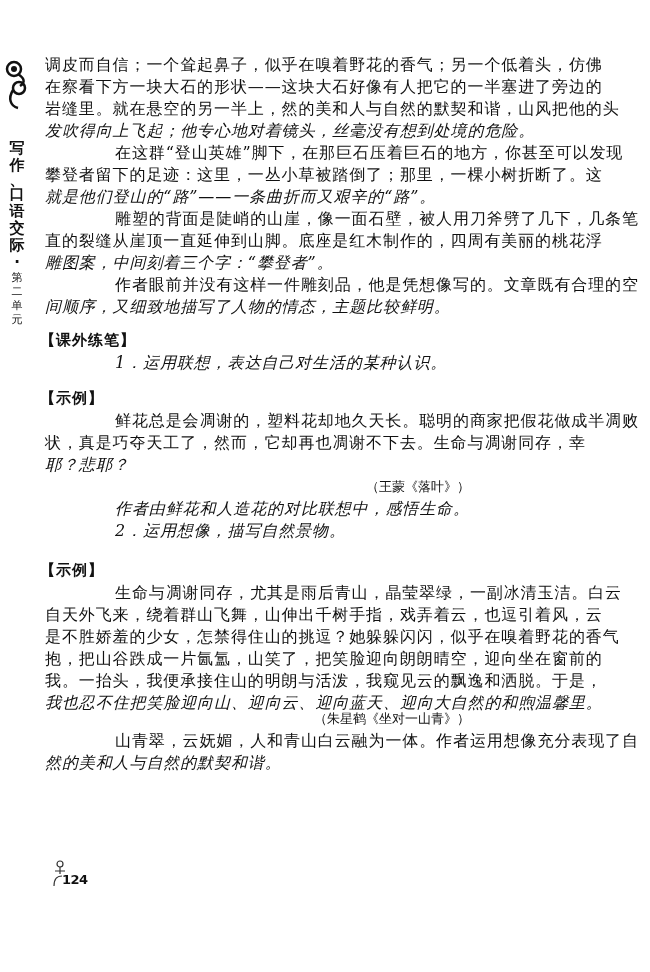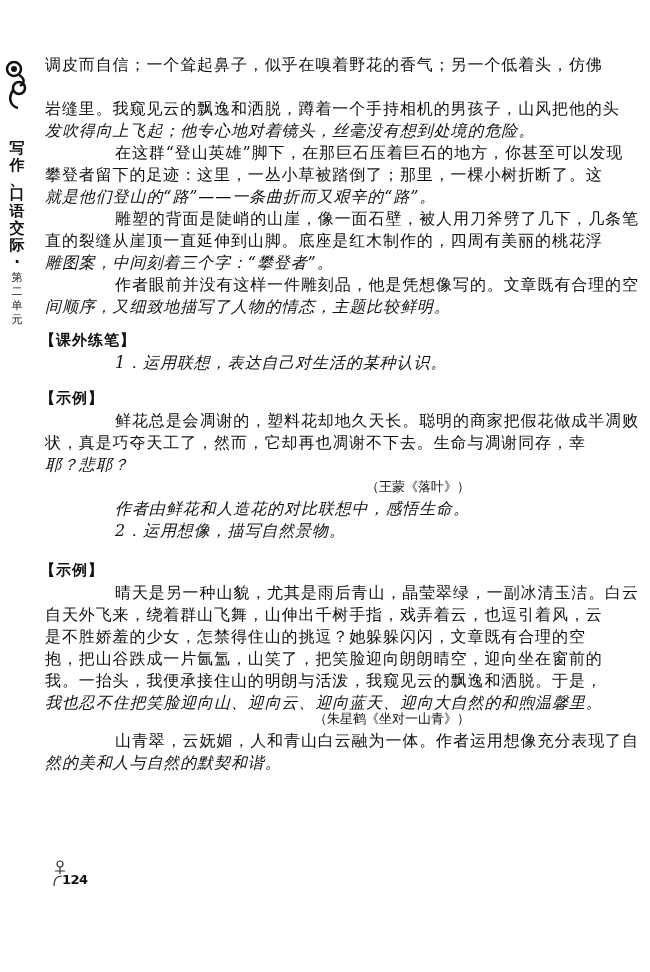--- a/index.html
+++ b/index.html
@@ -45,21 +45,22 @@
     <span>交</span>
     <span>际</span>
     <span>·</span>
     <span class="small">第</span>
     <span class="small">二</span>
     <span class="small">单</span>
     <span class="small">元</span>
   </div>
 
   <div class="line" style="top:54px">调皮而自信；一个耸起鼻子，似乎在嗅着野花的香气；另一个低着头，仿佛</div>
-  <div class="line" style="top:98px">岩缝里。我窥见云的飘逸和洒脱，蹲着一个手持相机的男孩子，山风把他的头</div>
+  <div class="line" style="top:76px">在察看下方一块大石的形状——这块大石好像有人把它的一半塞进了旁边的</div>
+  <div class="line" style="top:98px">岩缝里。就在悬空的另一半上，然的美和人与自然的默契和谐，山风把他的头</div>
   <div class="line last" style="top:120px">发吹得向上飞起；他专心地对着镜头，丝毫没有想到处境的危险。</div>
 
   <div class="line indent" style="top:142px">在这群“登山英雄”脚下，在那巨石压着巨石的地方，你甚至可以发现</div>
   <div class="line" style="top:164px">攀登者留下的足迹：这里，一丛小草被踏倒了；那里，一棵小树折断了。这</div>
   <div class="line indent" style="top:208px">雕塑的背面是陡峭的山崖，像一面石壁，被人用刀斧劈了几下，几条笔</div>
 
   <div class="line last" style="top:186px">就是他们登山的“路”——一条曲折而又艰辛的“路”。</div>
   <div class="line" style="top:230px">直的裂缝从崖顶一直延伸到山脚。底座是红木制作的，四周有美丽的桃花浮</div>
   <div class="line last" style="top:252px">雕图案，中间刻着三个字：“攀登者”。</div>
 
@@ -71,23 +72,23 @@
 
   <div class="heading" style="top:388px">【示例】</div>
   <div class="line indent" style="top:410px">鲜花总是会凋谢的，塑料花却地久天长。聪明的商家把假花做成半凋败</div>
   <div class="line" style="top:432px">状，真是巧夺天工了，然而，它却再也凋谢不下去。生命与凋谢同存，幸</div>
   <div class="line last" style="top:454px">耶？悲耶？</div>
   <div class="cite" style="top:478px">（王蒙《落叶》）</div>
   <div class="line indent last" style="top:498px">作者由鲜花和人造花的对比联想中，感悟生命。</div>
   <div class="line indent last" style="top:520px">2．运用想像，描写自然景物。</div>
 
   <div class="heading" style="top:560px">【示例】</div>
-  <div class="line indent" style="top:582px">晴天是另一种山貌，尤其是雨后青山，晶莹翠绿，一副冰清玉洁。白云</div>
+  <div class="line indent" style="top:582px">生命与凋谢同存，尤其是雨后青山，晶莹翠绿，一副冰清玉洁。白云</div>
   <div class="line" style="top:604px">自天外飞来，绕着群山飞舞，山伸出千树手指，戏弄着云，也逗引着风，云</div>
-  <div class="line" style="top:626px">是不胜娇羞的少女，怎禁得住山的挑逗？她躲躲闪闪，文章既有合理的空</div>
+  <div class="line" style="top:626px">是不胜娇羞的少女，怎禁得住山的挑逗？她躲躲闪闪，似乎在嗅着野花的香气</div>
   <div class="line" style="top:648px">抱，把山谷跌成一片氤氲，山笑了，把笑脸迎向朗朗晴空，迎向坐在窗前的</div>
   <div class="line" style="top:670px">我。一抬头，我便承接住山的明朗与活泼，我窥见云的飘逸和洒脱。于是，</div>
   <div class="line last" style="top:692px">我也忍不住把笑脸迎向山、迎向云、迎向蓝天、迎向大自然的和煦温馨里。</div>
   <div class="cite" style="top:710px">（朱星鹤《坐对一山青》）</div>
   <div class="line indent" style="top:730px">山青翠，云妩媚，人和青山白云融为一体。作者运用想像充分表现了自</div>
   <div class="line last" style="top:752px">然的美和人与自然的默契和谐。</div>
 
   <svg class="pageorn" viewBox="0 0 20 30">
     <circle cx="8" cy="6" r="3" fill="none" stroke="#333" stroke-width="1.2"></circle>
     <path d="M8 9 L8 16 M3 13 L13 13 M2 28 C2 20, 6 18, 10 18" fill="none" stroke="#333" stroke-width="1.2"></path>

